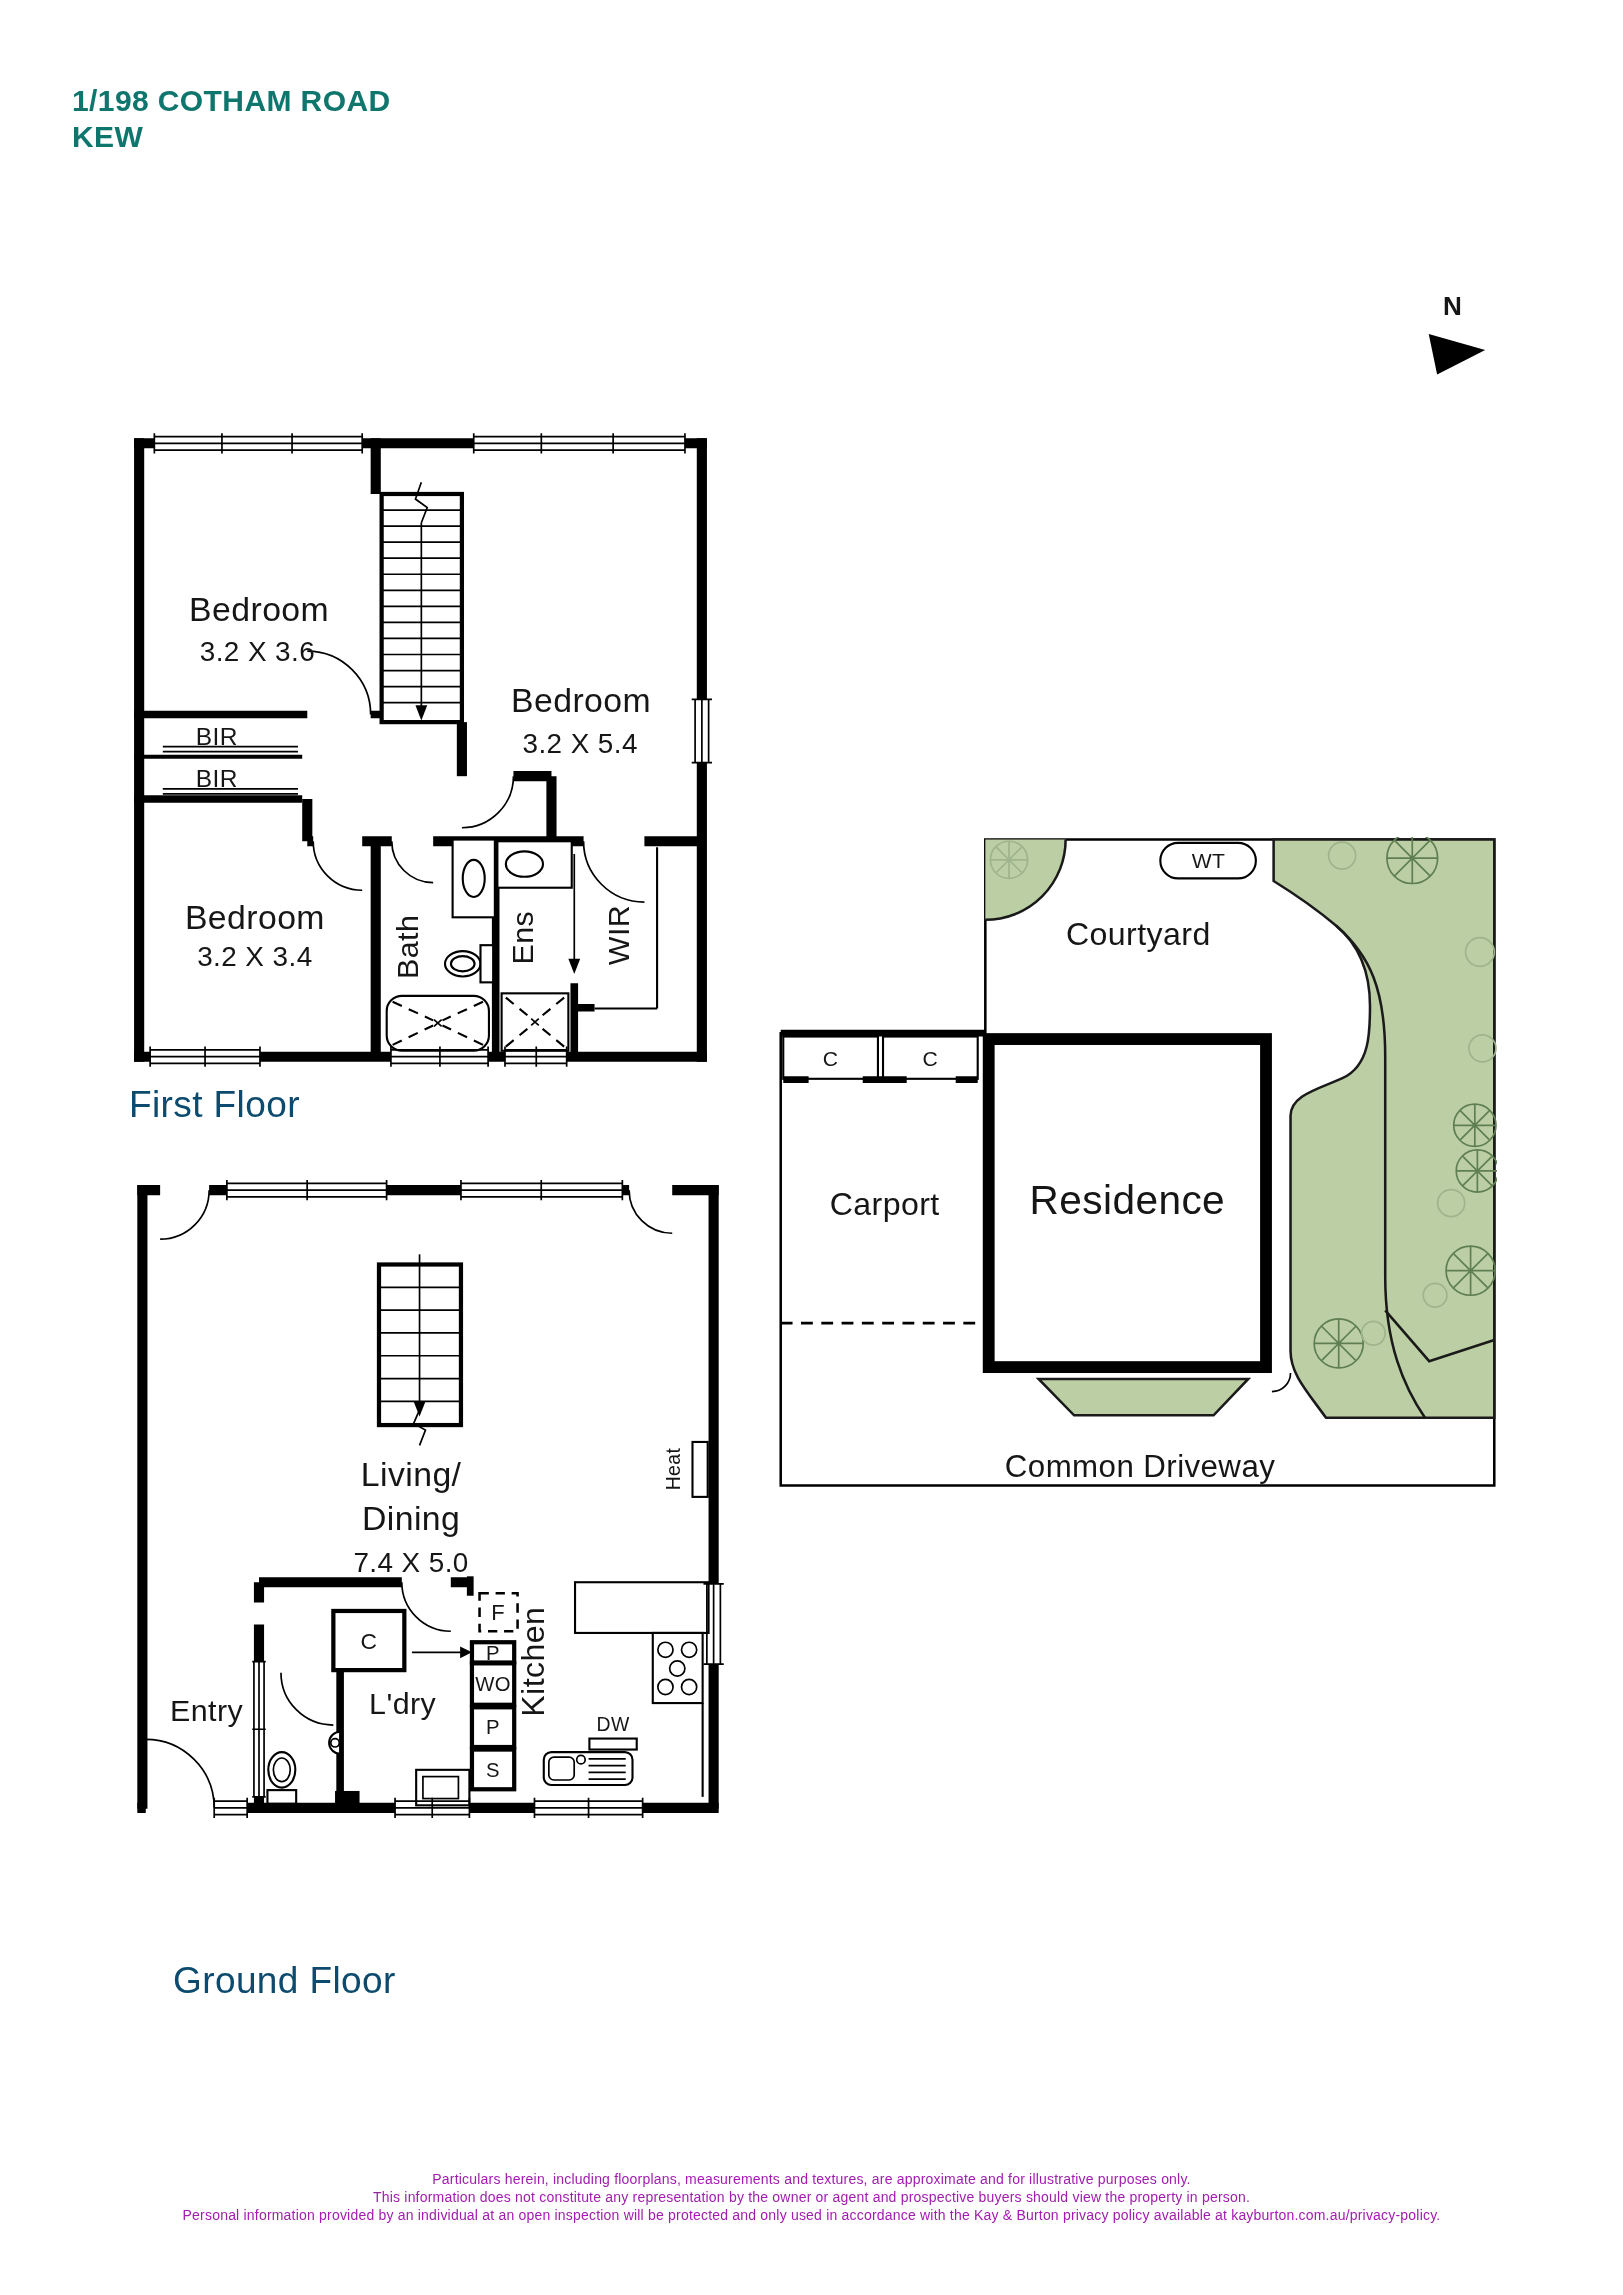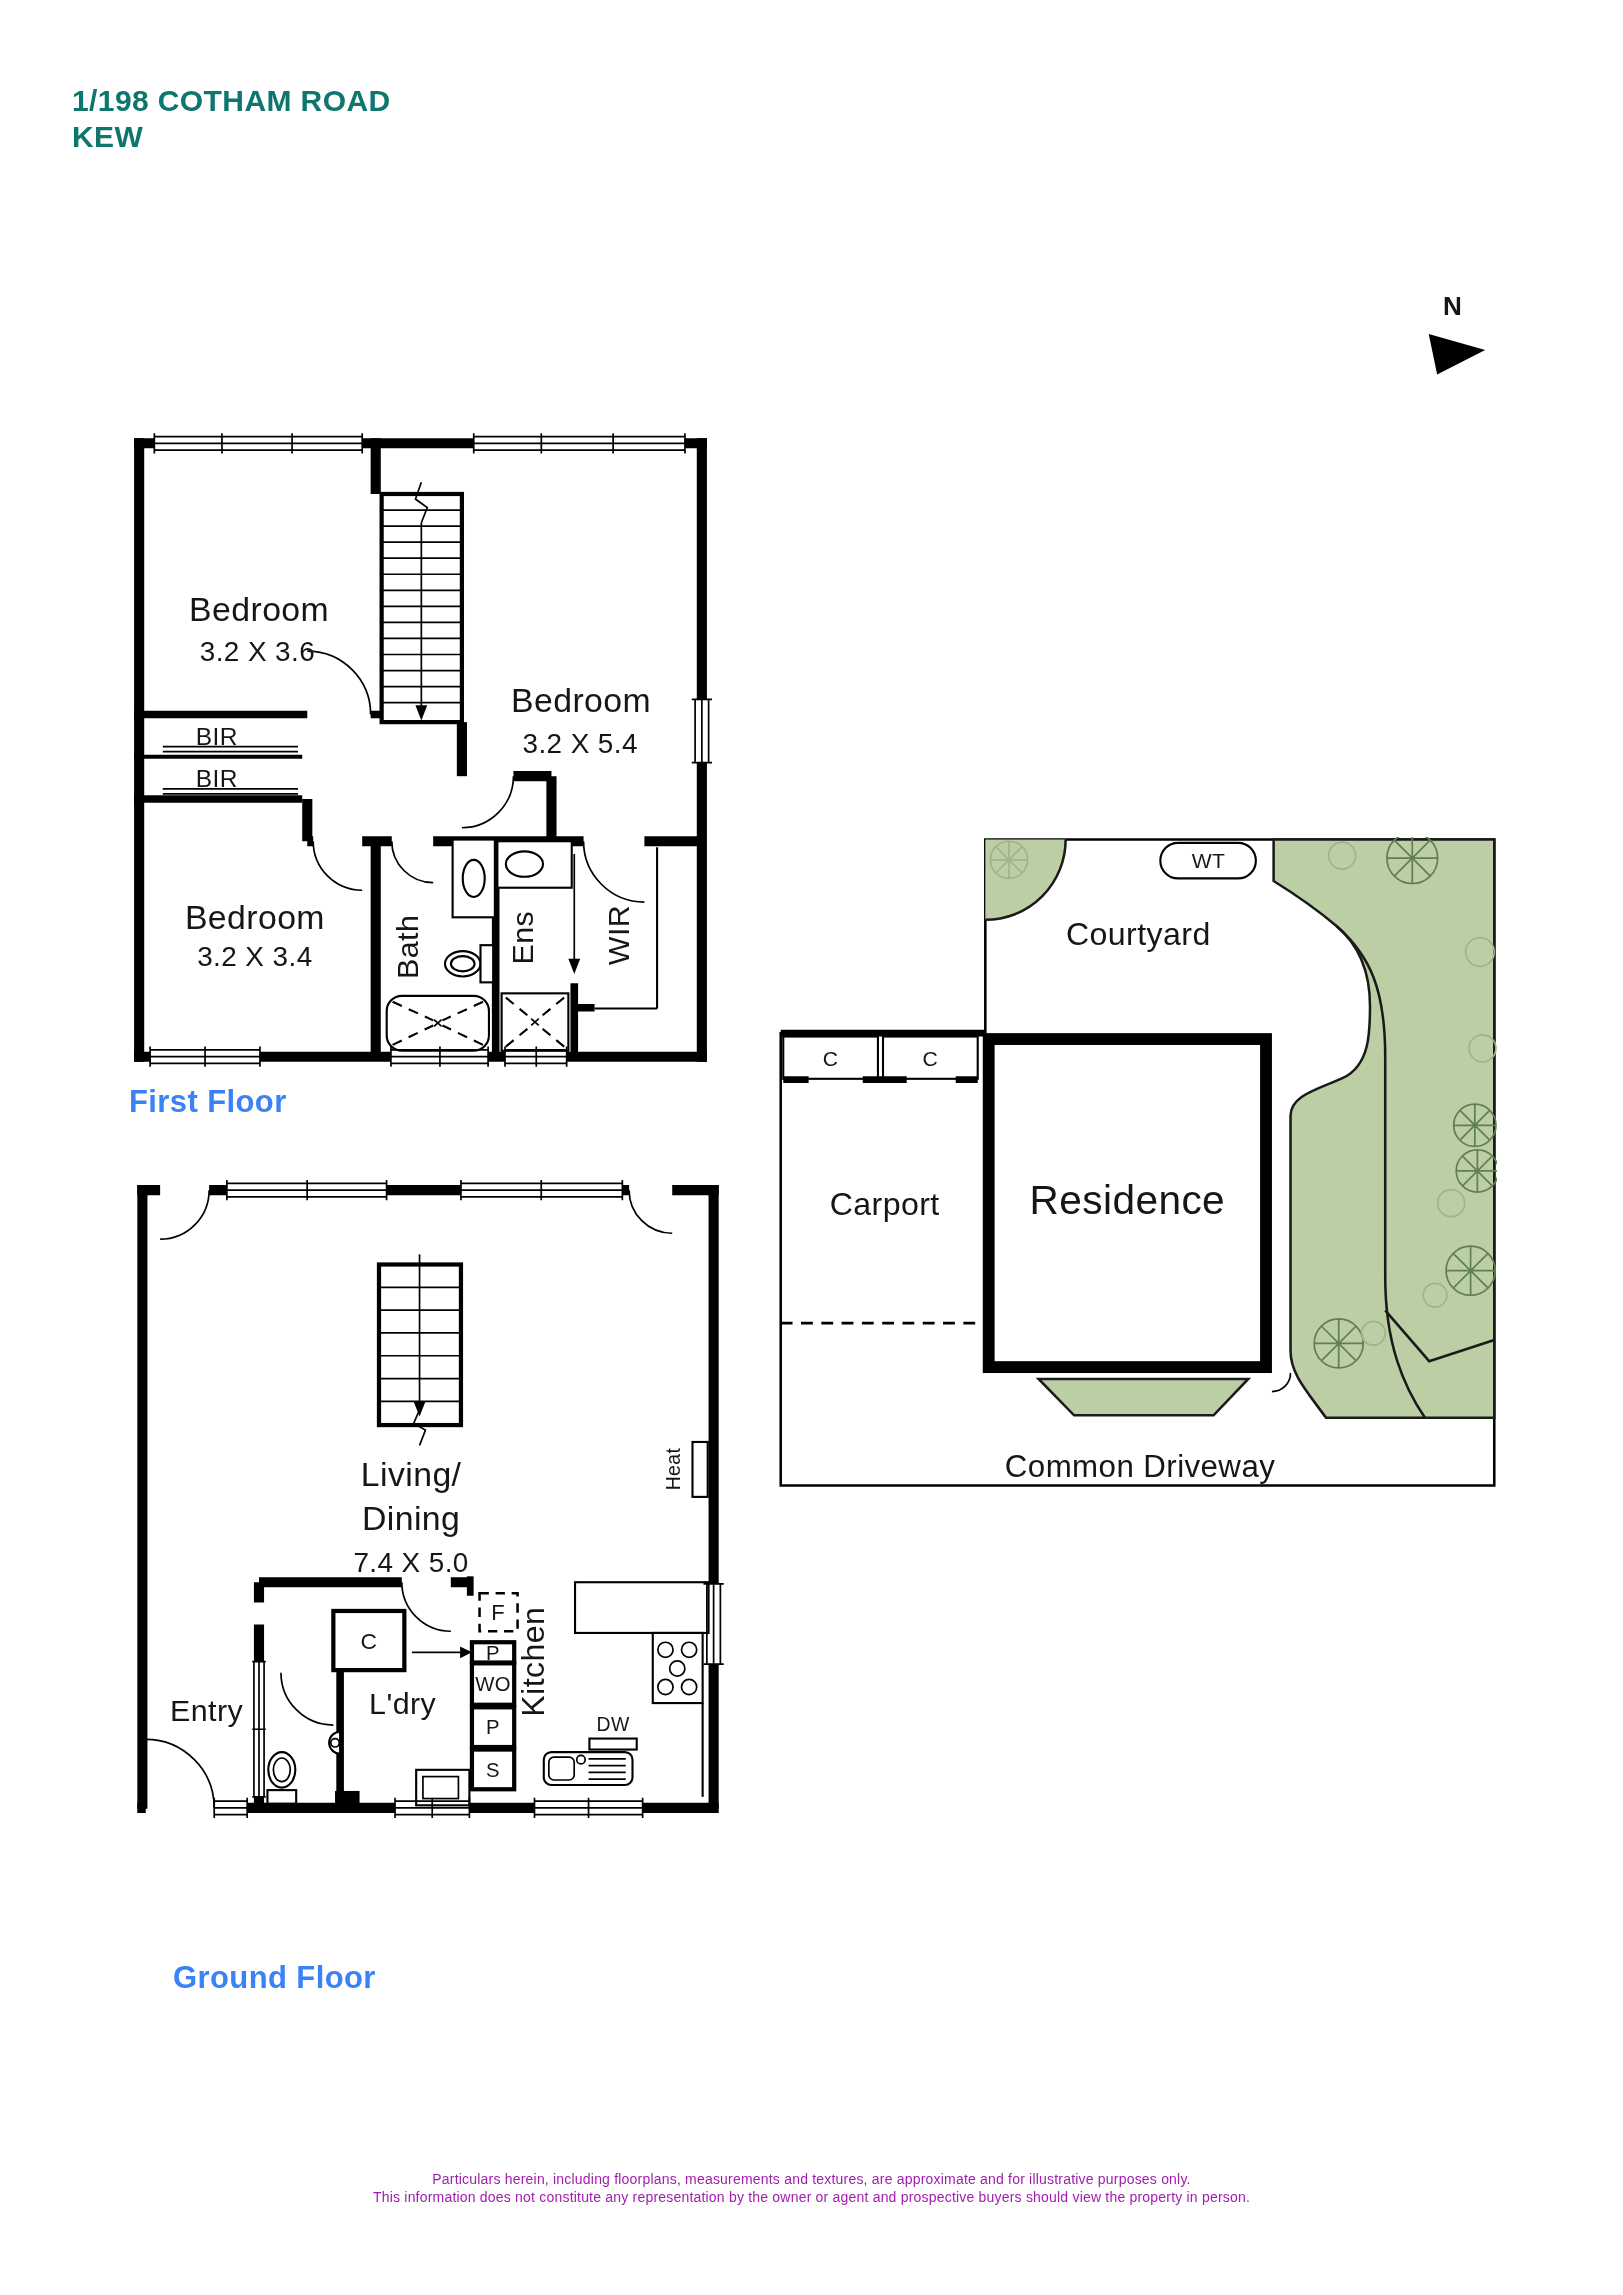--- a/index.html
+++ b/index.html
@@ -1,20 +1,20 @@
 <!DOCTYPE html>
 <html style="font-size:13.5px"><head>
 <meta charset="utf-8">
 <style>
   html,body{margin:0;padding:0;background:#fff;}
   #canvas{position:relative;width:1623px;height:2295px;background:#fff;overflow:hidden;
           font-family:"Liberation Sans", sans-serif;color:#111;}
   .abs{position:absolute;}
   .title{font-weight:800;font-size:30px;line-height:36px;letter-spacing:0.4px;color:#0f766e;}
-  .floorlabel{font-weight:700;font-size:31px;letter-spacing:0.4px;color:#3b82f6;}
+  .floorlabel{font-weight:400;font-size:37px;letter-spacing:0.4px;color:#0c4a6e;}
   .footer{width:1623px;text-align:center;font-size:14px;line-height:18px;color:#a21caf;letter-spacing:0.2px;}
   
   .w12{stroke:#000;stroke-width:12;fill:none}
   .w9{stroke:#000;stroke-width:9;fill:none}
   .w8{stroke:#000;stroke-width:8;fill:none}
   .w5{stroke:#000;stroke-width:5;fill:#fff}
   .w5n{stroke:#000;stroke-width:5;fill:none}
   .t{stroke:#000;stroke-width:2.5;fill:none}
   .tw{stroke:#000;stroke-width:2.5;fill:#fff}
   .t2{stroke:#000;stroke-width:2;fill:none}
@@ -348,16 +348,17 @@
     <text x="88" y="640" font-size="36" text-anchor="middle" class="lbl">Entry</text>
     <text x="320" y="632" font-size="36" text-anchor="middle" class="lbl">L'dry</text>
     <text x="487" y="570" font-size="38" text-anchor="middle" class="lbl" transform="rotate(-90 487 570)">Kitchen</text>
   </svg>
 
   <div class="abs floorlabel" style="left:129px;top:1960px;margin-left:44px;">Ground Floor</div>
 
   <div class="abs footer" style="left:0;top:2170px;">
     <div>Particulars herein, including floorplans, measurements and textures, are approximate and for illustrative purposes only.</div>
     <div>This information does not constitute any representation by the owner or agent and prospective buyers should view the property in person.</div>
+    <div>Personal information provided by an individual at an open inspection will be protected and only used in accordance with the Kay &amp; Burton privacy policy available at kayburton.com.au/privacy-policy.</div>
   </div>
 
 </div>
 
 
 </body></html>

